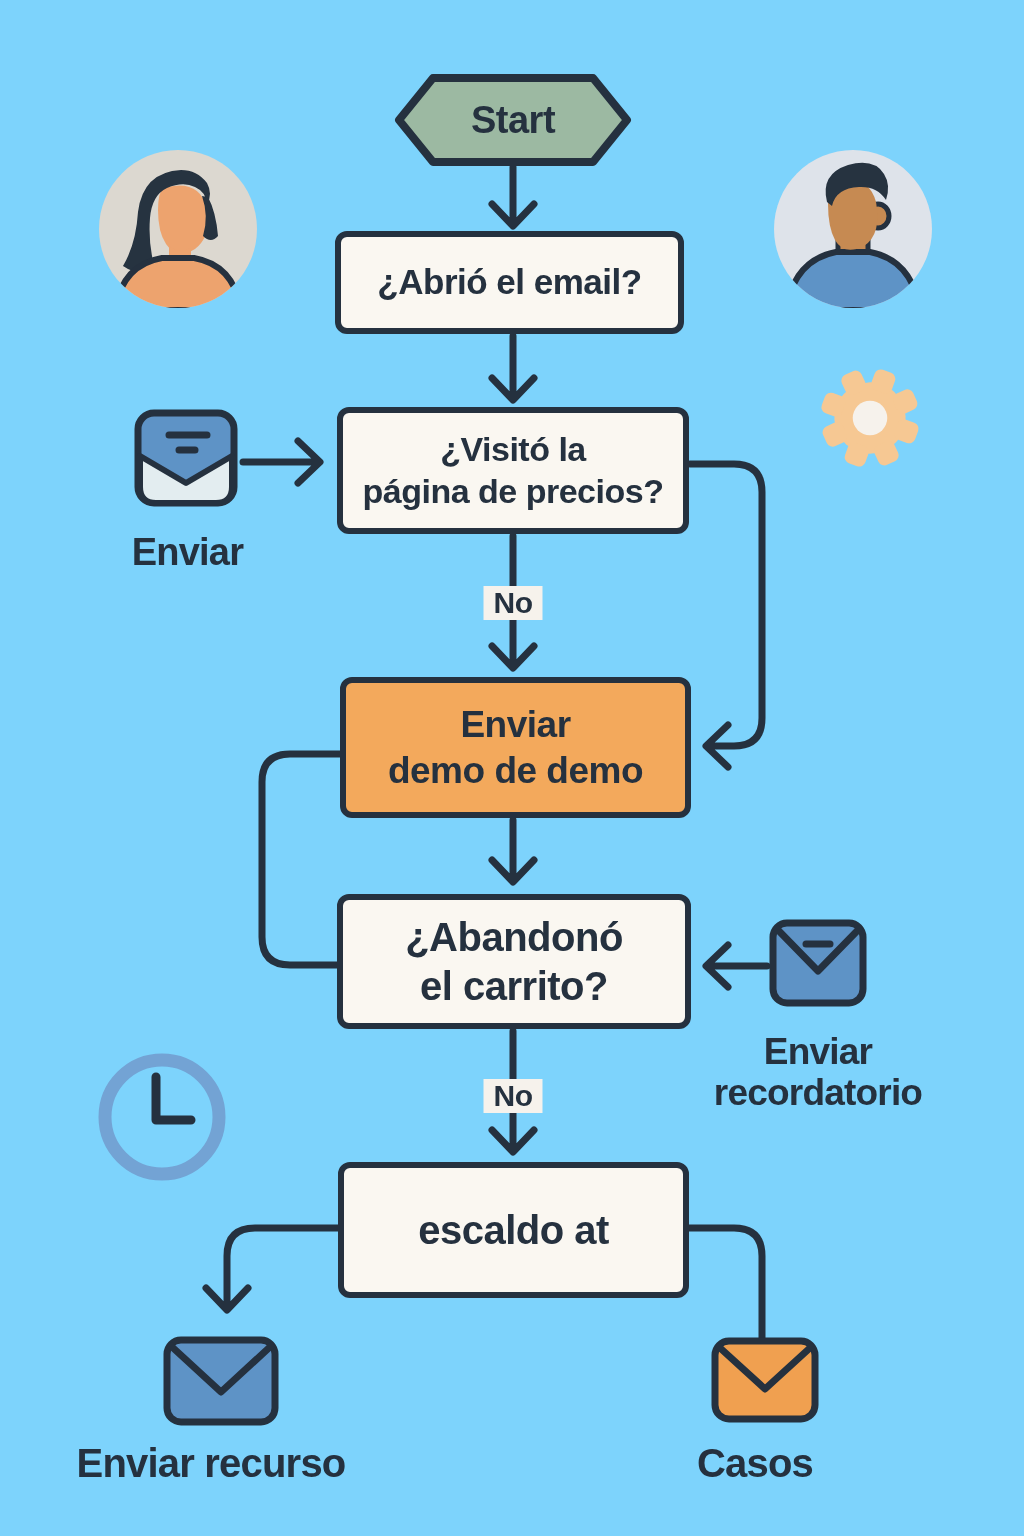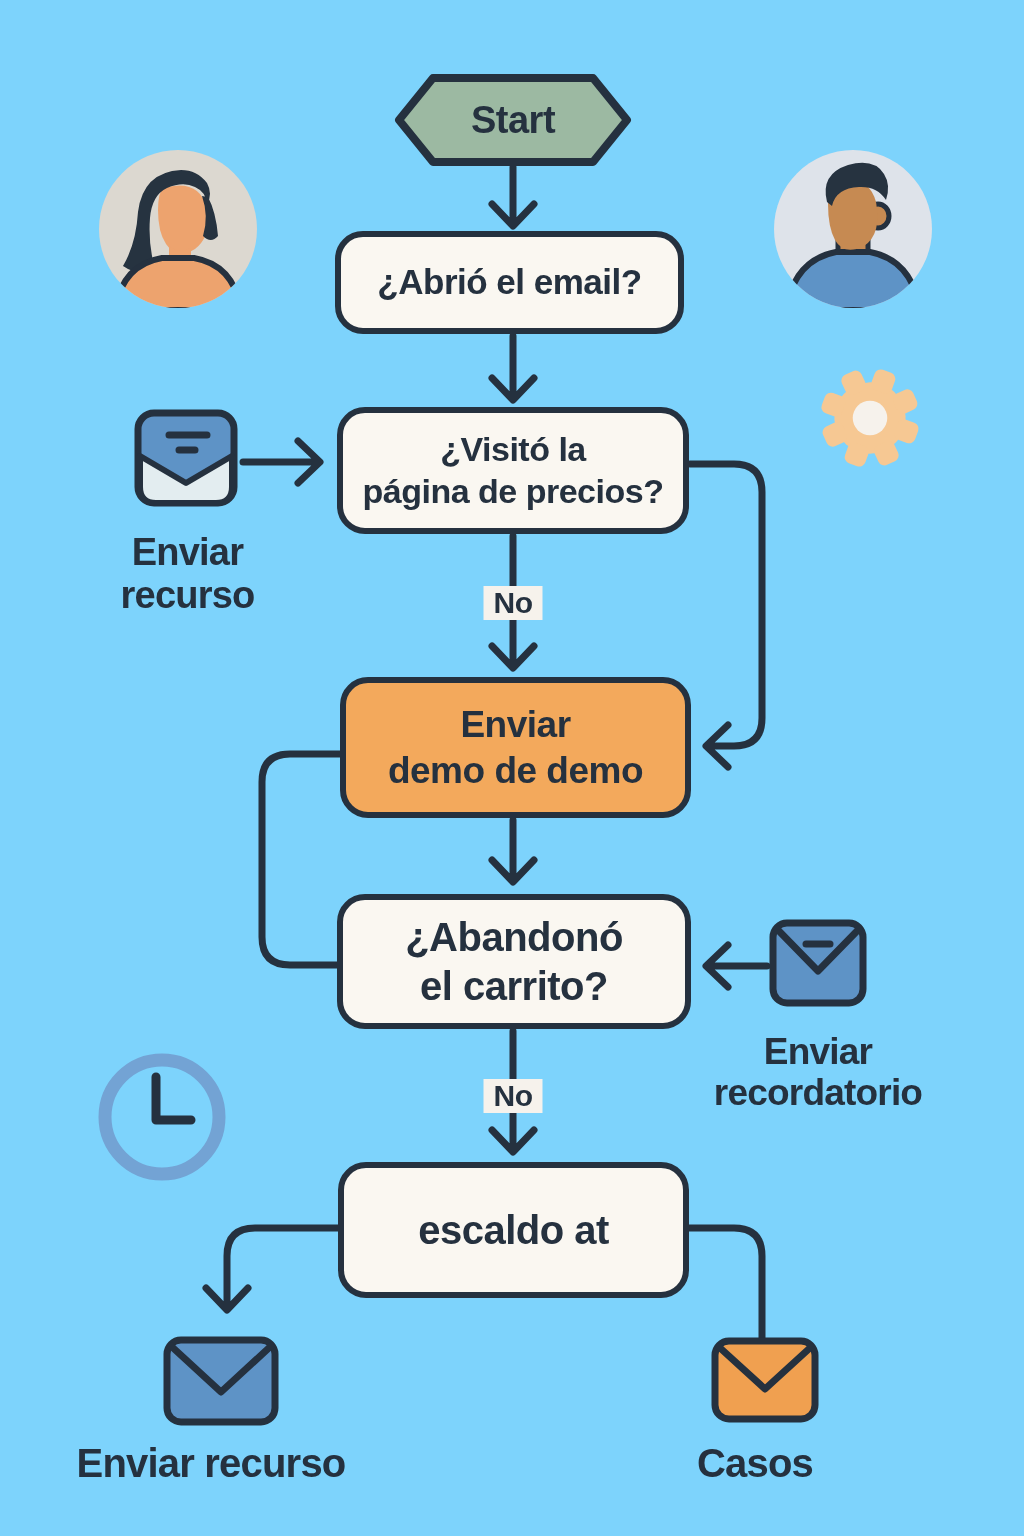--- a/index.html
+++ b/index.html
@@ -7,21 +7,21 @@
     position:relative;width:1024px;height:1536px;overflow:hidden;
     background:#7dd3fc;
     font-family:Liberation Sans, sans-serif;
     color:#25313f;
   }
   .abs{position:absolute;}
   svg{display:block;}
   
   .node{
     position:absolute;box-sizing:border-box;
-    border:6px solid #25313f;border-radius:28px;background:#faf7f1;
+    border:6px solid #25313f;border-radius:12px;background:#faf7f1;
     display:flex;flex-direction:column;align-items:center;justify-content:center;
     font-weight:700;text-align:center;letter-spacing:-0.5px;line-height:1.22;
   }
   .node.orange{background:#f3a95c;}
   .fs35{font-size:35px;} .fs34{font-size:34px;} .fs37{font-size:37px;} .fs36{font-size:40px;}
   .start-text{
     position:absolute;display:flex;align-items:center;justify-content:center;
     font-weight:700;font-size:38px;letter-spacing:-0.5px;
   }
   .edge-label{
@@ -136,21 +136,20 @@
     <path d="M 64 30 L 64 73 L 99 73" fill="none" stroke="#25313f" stroke-width="9" stroke-linecap="round" stroke-linejoin="round"></path>
   </svg>
 
   <svg class="abs" style="left:133px;top:408px" width="106" height="100" viewBox="0 0 106 100">
     <rect x="5" y="5" width="96" height="90" rx="16" fill="#5e93c6" stroke="#25313f" stroke-width="7"></rect>
     <path d="M 7 48 L 53 75 L 99 48 L 99 79 Q 99 95 83 95 L 23 95 Q 7 95 7 79 Z" fill="#e3edf0" stroke="#25313f" stroke-width="6" stroke-linejoin="round"></path>
     <path d="M 36 27 L 74 27 M 46 42 L 62 42" stroke="#25313f" stroke-width="7" stroke-linecap="round"></path>
   </svg>
   <div class="icon-label" style="left:85px;top:531px;width:205px;font-size:38px">
     <div>Enviar</div>
-    <div>recurso</div>
   </div>
 
   <svg class="abs" style="left:768px;top:918px" width="100" height="90" viewBox="0 0 100 90">
     <rect x="5" y="5" width="90" height="80" rx="14" fill="#5e93c6" stroke="#25313f" stroke-width="7"></rect>
     <path d="M 9 11 L 50 53 L 91 11" fill="none" stroke="#25313f" stroke-width="7" stroke-linecap="round" stroke-linejoin="round"></path>
     <path d="M 38 26 L 62 26" stroke="#25313f" stroke-width="7" stroke-linecap="round"></path>
   </svg>
   <div class="icon-label" style="left:688px;top:1031px;width:260px;font-size:37px">
     <div>Enviar</div>
     <div>recordatorio</div>

